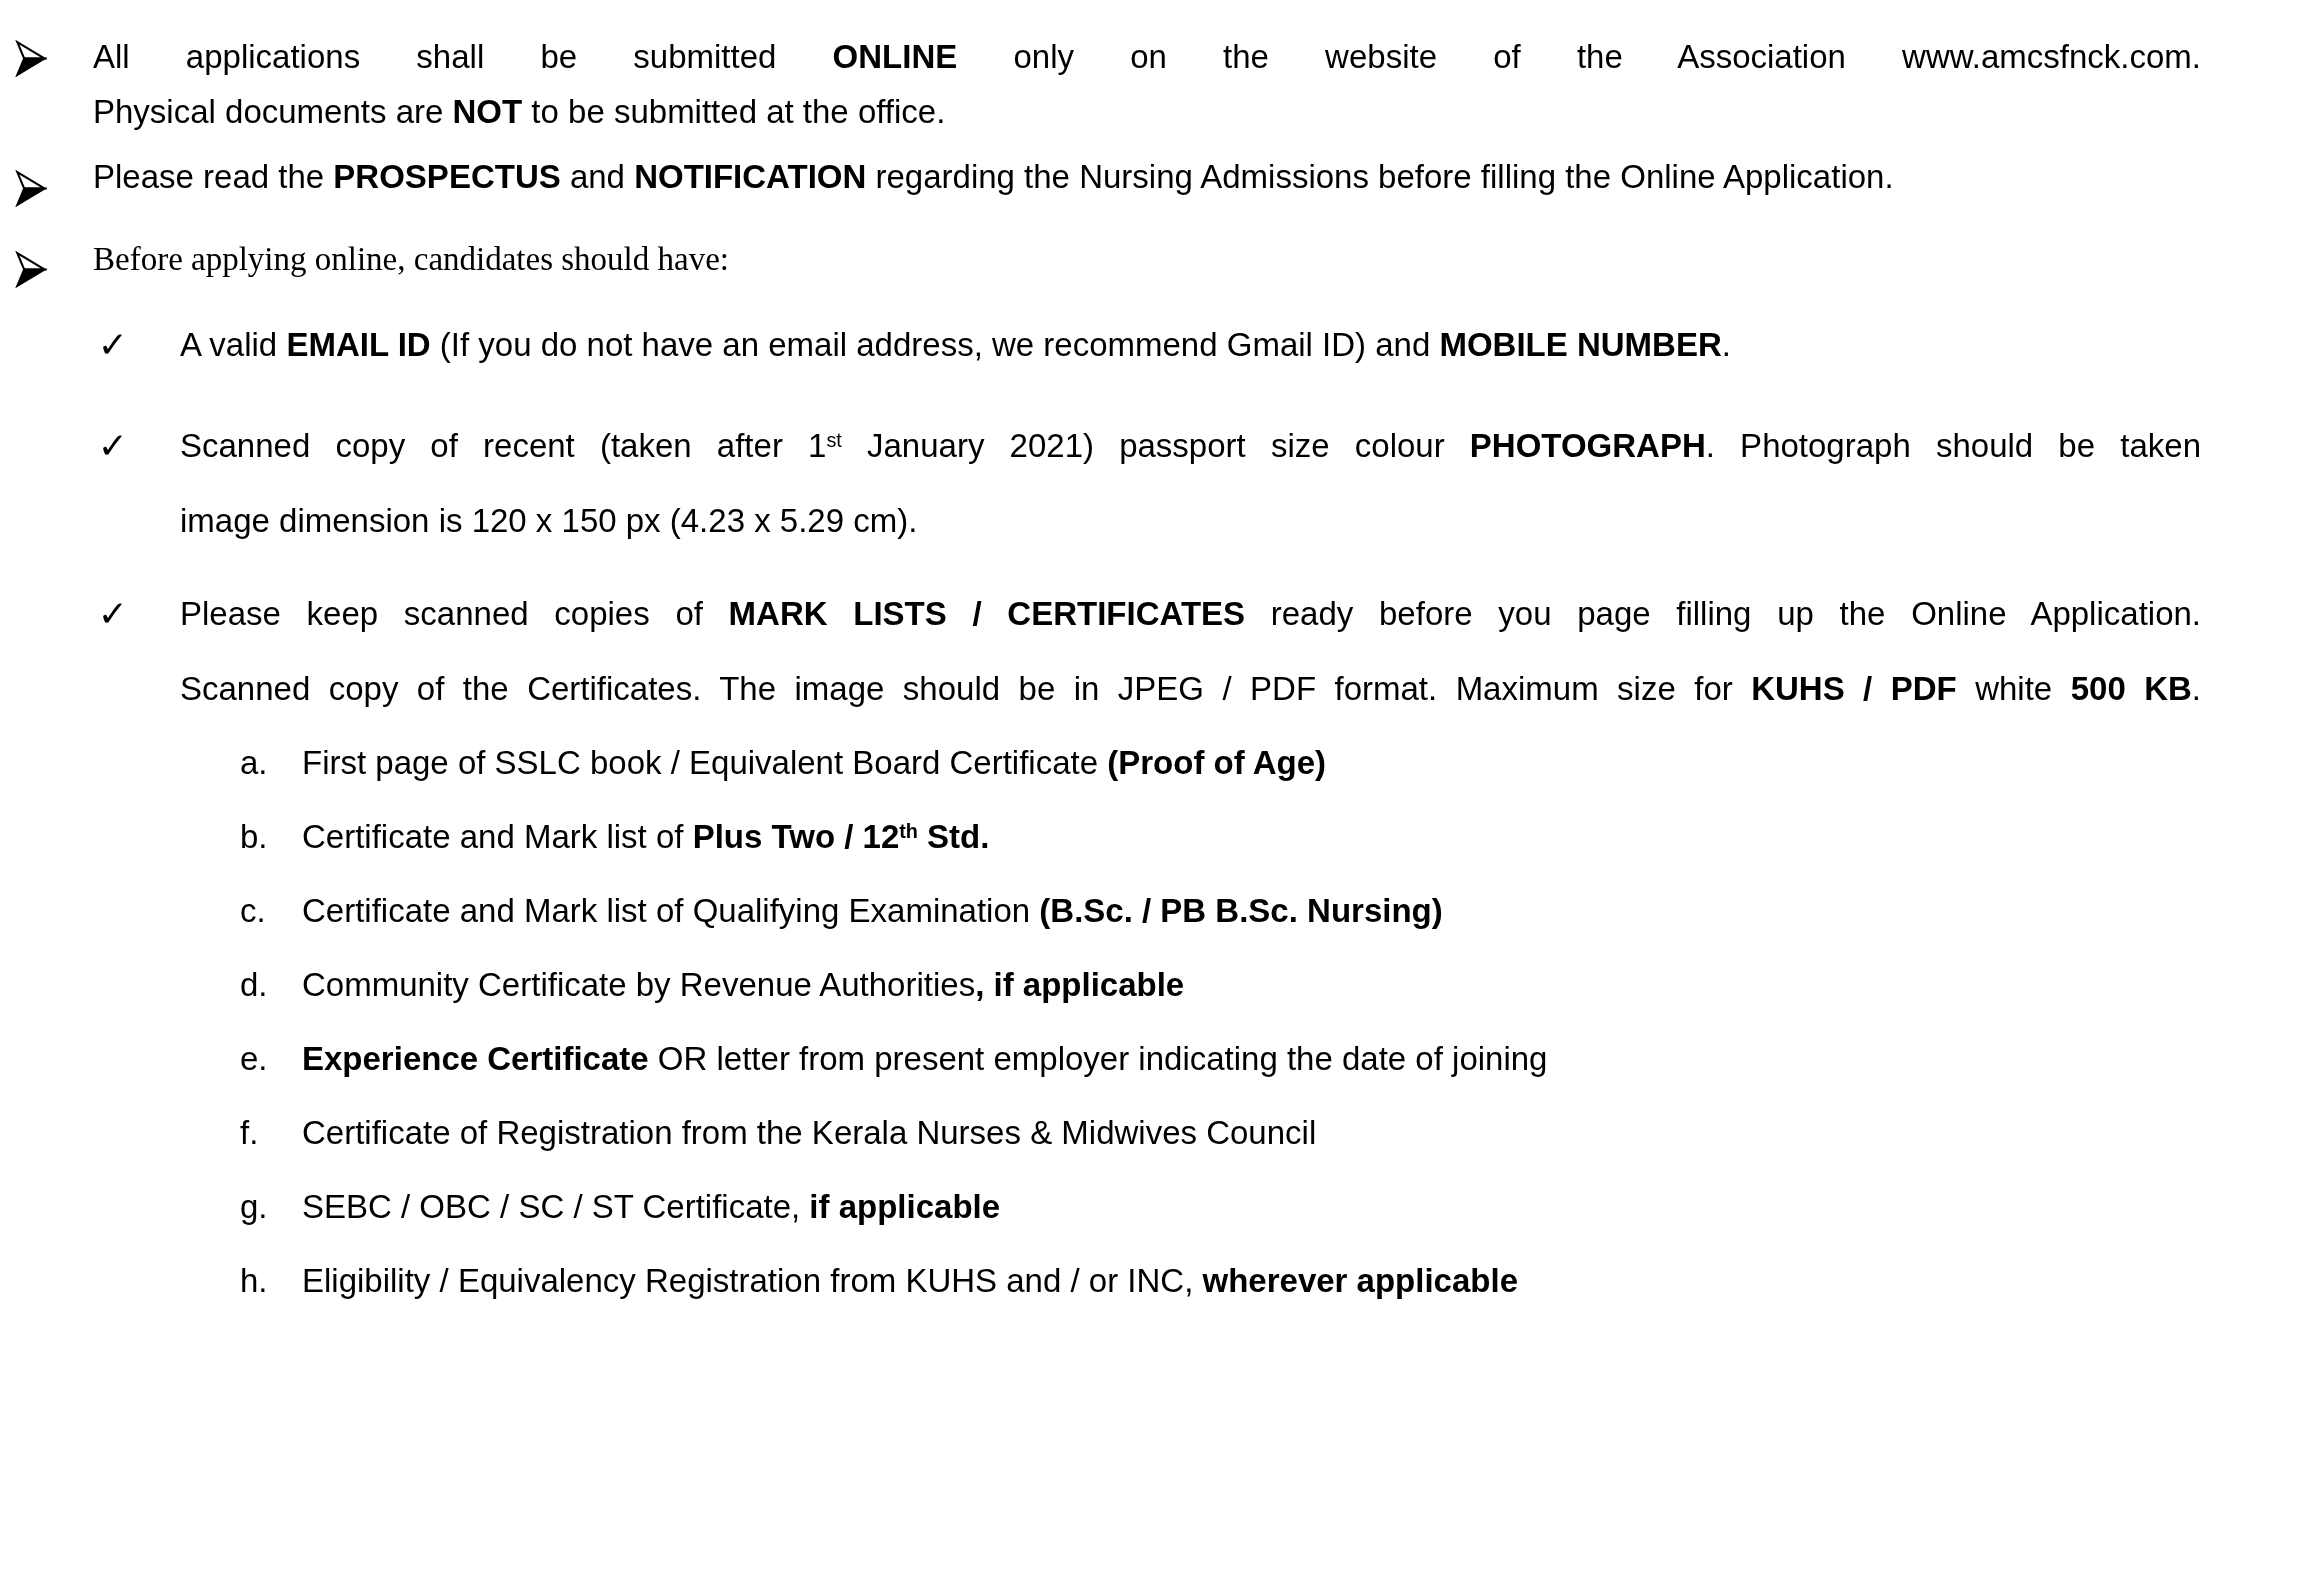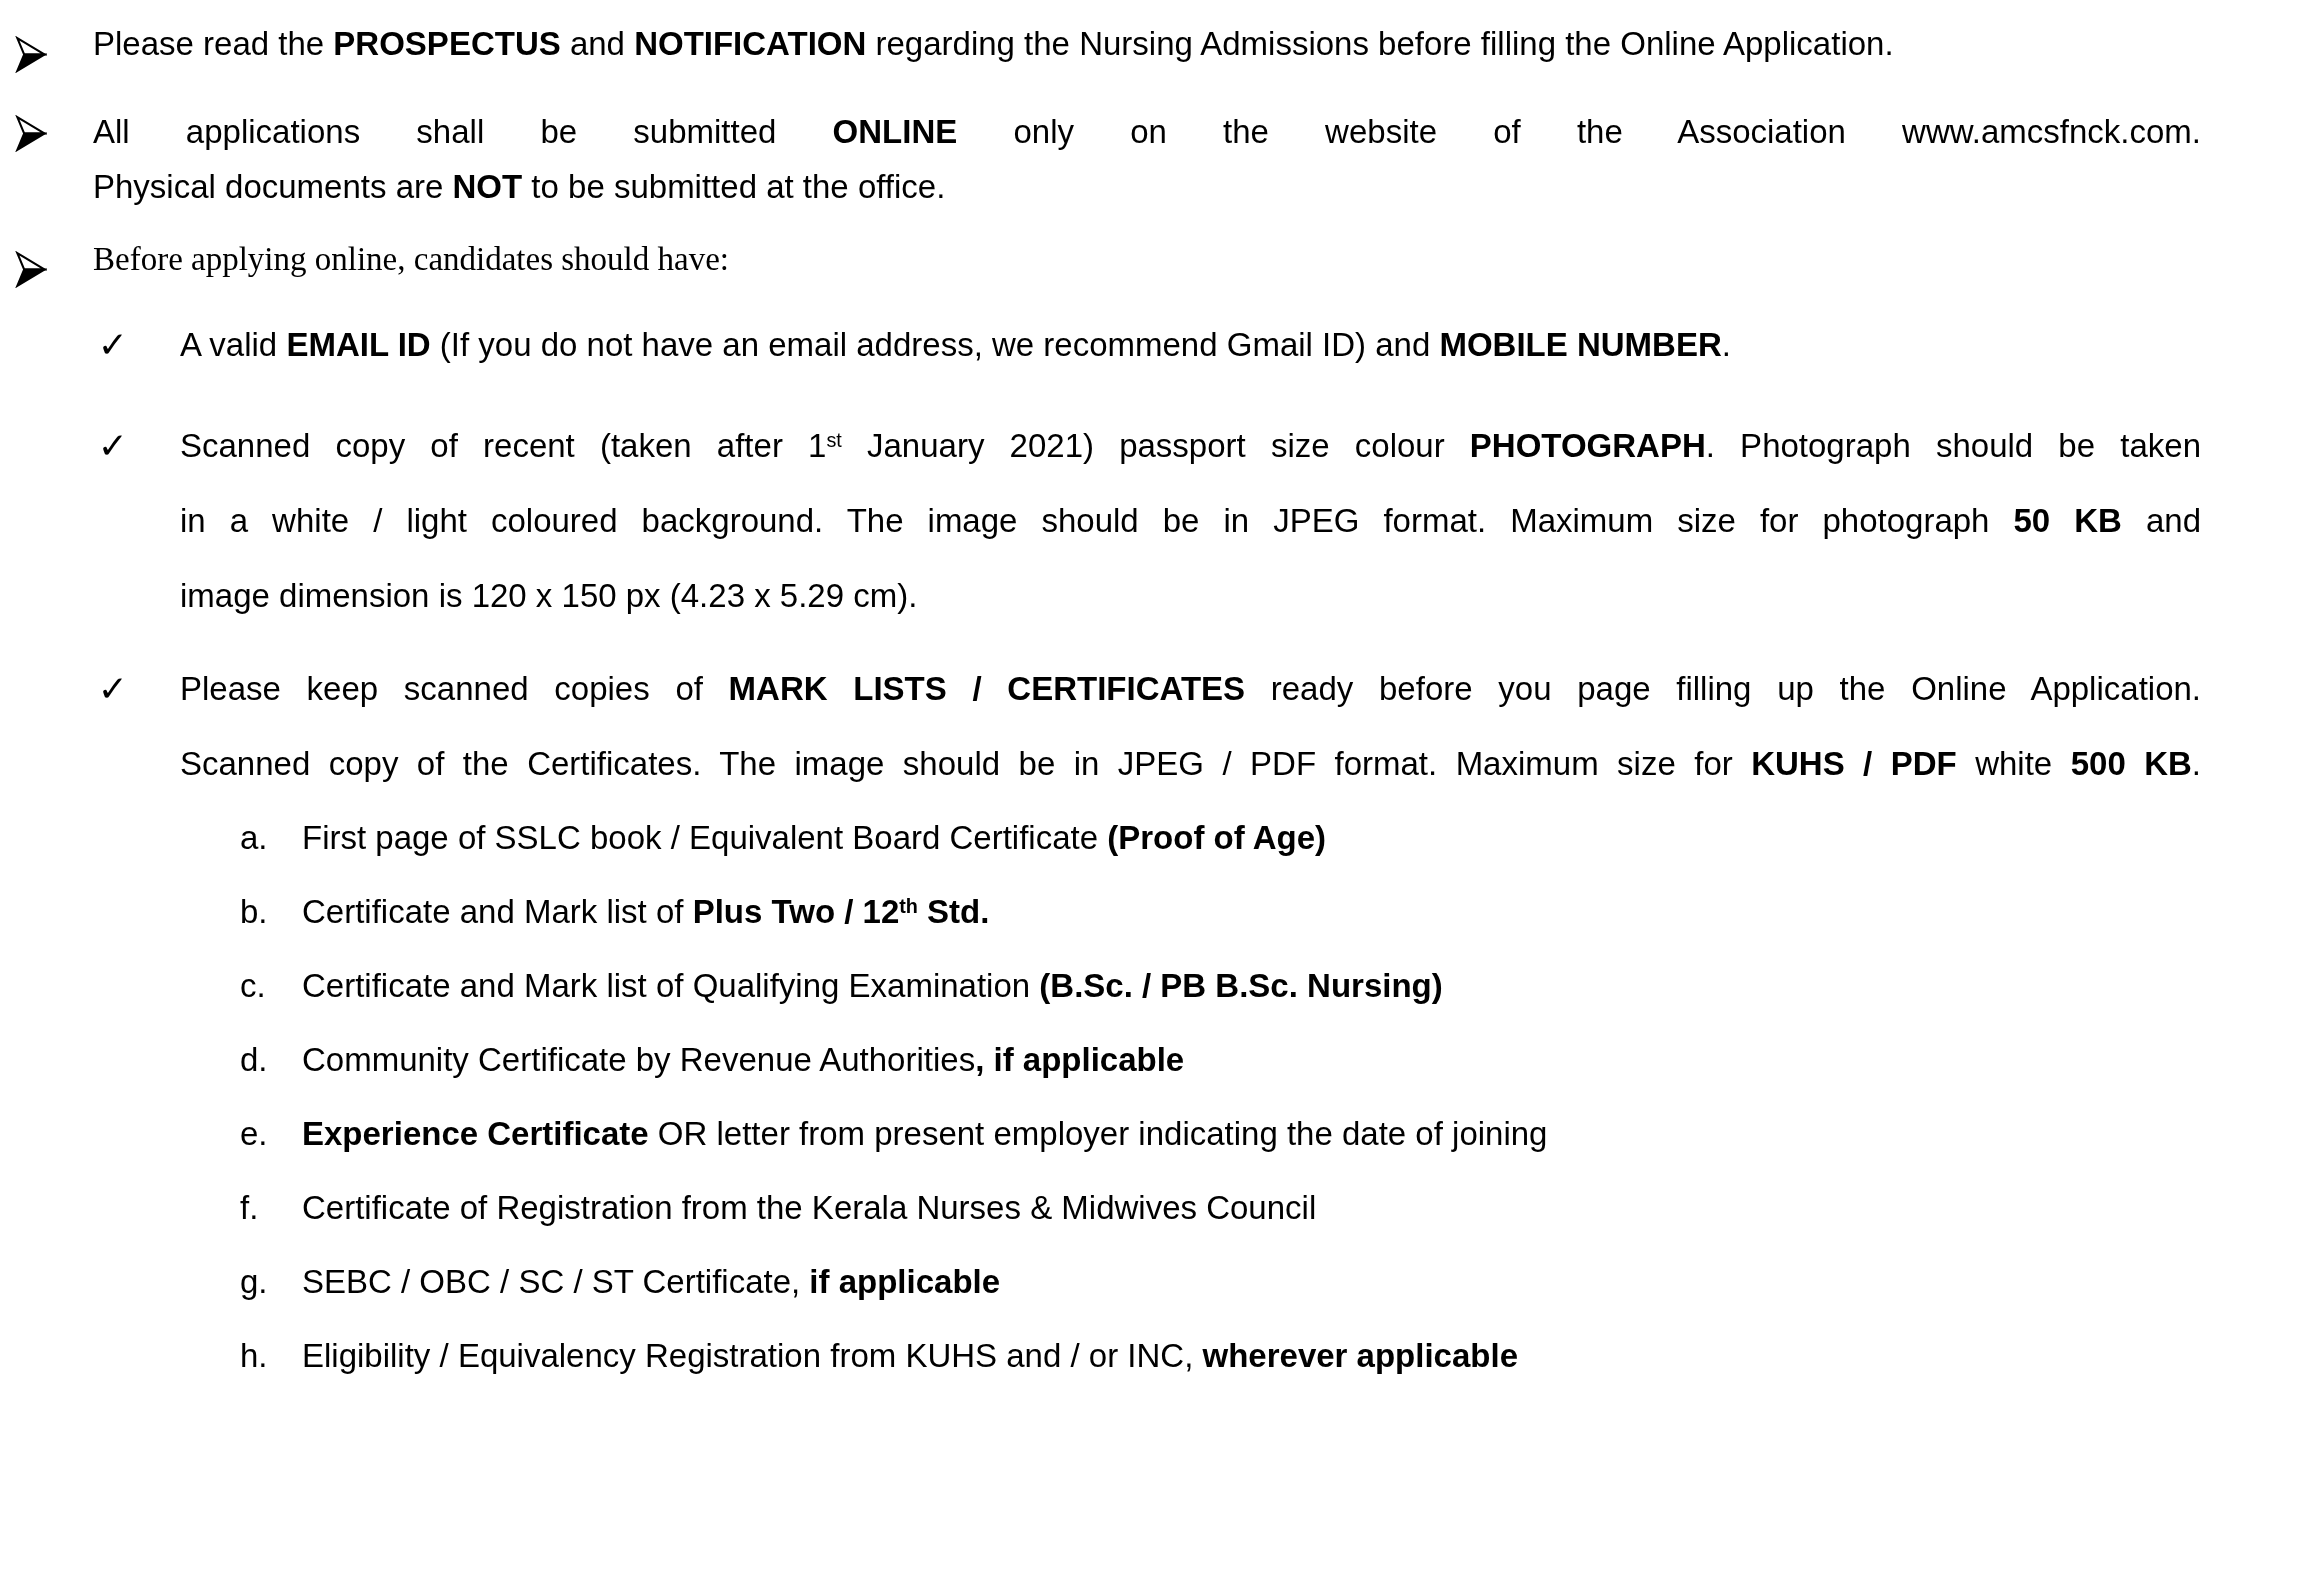--- a/index.html
+++ b/index.html
@@ -58,39 +58,39 @@
     position: relative;
     top: -0.5em;
   }
 </style>
 </head>
 <body>
 
 <div class="page">
   <div class="doc">
 
-    <div class="para lh108">
-      <span class="arr">
-        <svg width="32" height="37" viewBox="0 0 46 54">
-          <path d="M3,3 L43,27 L13,27 Z" fill="#ffffff" stroke="#000000" stroke-width="3" stroke-linejoin="miter"></path>
-          <path d="M3,51 L43,27 L13,27 Z" fill="#000000" stroke="#000000" stroke-width="3" stroke-linejoin="miter"></path>
-        </svg>
-      </span>
-      <div class="line"><span>Please read the </span><span class="b">PROSPECTUS</span><span> and </span><span class="b">NOTIFICATION</span><span> regarding the Nursing Admissions before filling the Online Application.</span></div>
-    </div>
-
     <div class="para lh80 mt34">
       <span class="arr">
         <svg width="32" height="37" viewBox="0 0 46 54">
           <path d="M3,3 L43,27 L13,27 Z" fill="#ffffff" stroke="#000000" stroke-width="3" stroke-linejoin="miter"></path>
           <path d="M3,51 L43,27 L13,27 Z" fill="#000000" stroke="#000000" stroke-width="3" stroke-linejoin="miter"></path>
         </svg>
       </span>
       <div class="line just"><span>All applications shall be submitted </span><span class="b">ONLINE</span><span> only on the website of the Association www.amcsfnck.com.</span></div>
       <div class="line"><span>Physical documents are </span><span class="b">NOT</span><span> to be submitted at the office.</span></div>
+    </div>
+
+    <div class="para lh108">
+      <span class="arr">
+        <svg width="32" height="37" viewBox="0 0 46 54">
+          <path d="M3,3 L43,27 L13,27 Z" fill="#ffffff" stroke="#000000" stroke-width="3" stroke-linejoin="miter"></path>
+          <path d="M3,51 L43,27 L13,27 Z" fill="#000000" stroke="#000000" stroke-width="3" stroke-linejoin="miter"></path>
+        </svg>
+      </span>
+      <div class="line"><span>Please read the </span><span class="b">PROSPECTUS</span><span> and </span><span class="b">NOTIFICATION</span><span> regarding the Nursing Admissions before filling the Online Application.</span></div>
     </div>
 
 
     <div class="para lh108 mt11">
       <span class="arr">
         <svg width="32" height="37" viewBox="0 0 46 54">
           <path d="M3,3 L43,27 L13,27 Z" fill="#ffffff" stroke="#000000" stroke-width="3" stroke-linejoin="miter"></path>
           <path d="M3,51 L43,27 L13,27 Z" fill="#000000" stroke="#000000" stroke-width="3" stroke-linejoin="miter"></path>
         </svg>
       </span>
@@ -98,21 +98,20 @@
     </div>
 
     <div class="para lh108 mt15 check-para">
       <span class="chk">✓</span>
       <div class="line"><span>A valid </span><span class="b">EMAIL ID</span><span> (If you do not have an email address, we recommend Gmail ID) and </span><span class="b">MOBILE NUMBER</span><span>.</span></div>
     </div>
 
     <div class="para lh108 mt37 check-para">
       <span class="chk">✓</span>
       <div class="line just"><span>Scanned copy of recent (taken after 1</span><sup>st</sup><span> January 2021) passport size colour </span><span class="b">PHOTOGRAPH</span><span>. Photograph should be taken</span></div>
-      <div class="line just"><span>in a white / light coloured background. The image should be in JPEG format. Maximum size for photograph </span><span class="b">50 KB</span><span> and</span></div>
       <div class="line"><span>image dimension is 120 x 150 px (4.23 x 5.29 cm).</span></div>
     </div>
 
     <div class="para lh108 mt26 check-para">
       <span class="chk">✓</span>
       <div class="line just"><span>Please keep scanned copies of </span><span class="b">MARK LISTS / CERTIFICATES</span><span> ready before you page filling up the Online Application.</span></div>
       <div class="line just"><span>Scanned copy of the Certificates. The image should be in JPEG / PDF format. Maximum size for </span><span class="b">KUHS / PDF</span><span> white </span><span class="b">500 KB</span><span>.</span></div>
     </div>
 
     <div class="doclist">

